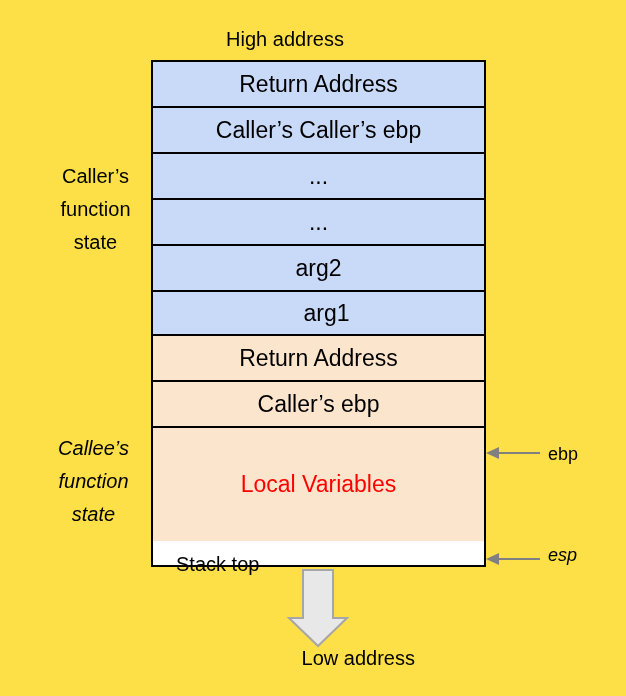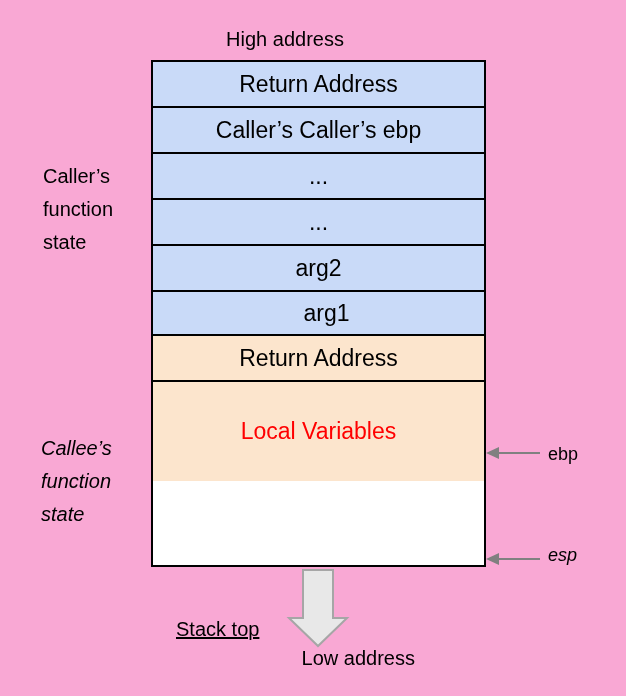--- a/index.html
+++ b/index.html
@@ -14,78 +14,79 @@
   html, body { margin: 0; padding: 0; }
   body {
     font-family: "Liberation Sans", "DejaVu Sans", sans-serif;
     background: #ffffff;
     color: #000000;
   }
   .canvas {
     position: relative;
     width: 626px;
     height: 696px;
-    background: #f9a8d4;
+    background: #fde047;
     overflow: hidden;
   }
   .label {
     position: absolute;
     font-size: 20px;
     line-height: 24px;
     color: #000000;
     white-space: pre-line;
   }
   .title-top {
     left: 170px; top: 27px; width: 230px;
     text-align: center;
   }
   .title-bottom {
     left: 215px; top: 646px; width: 200px;
     text-align: right;
   }
   .side-label {
     line-height: 33px;
+    text-align: center;
   }
   .side-caller { left: 43px; top: 160px; width: 105px; }
   .side-callee { left: 41px; top: 432px; width: 105px; font-style: italic; }
   .stack-box {
     position: absolute;
     left: 151px; top: 60px;
     width: 331px; height: 503px;
     border: 2px solid var(--border);
     background: #ffffff;
   }
   .row {
     height: 44px;
     border-bottom: 2px solid var(--border);
     display: flex;
     align-items: center;
     justify-content: center;
     font-size: 23px;
   }
   .row.short { height: 42px; padding-left: 16px; }
-  .row.tall { height: 99px; border-bottom: none; }
+  .row.tall { height: 113px; border-bottom: none; }
   .row.caller { background: var(--caller-fill); }
   .row.callee { background: var(--callee-fill); }
   .row.local-vars { color: var(--local-vars-text); }
   .pointer {
     position: absolute;
     width: 54px; height: 14px;
   }
   .pointer-ebp { left: 486px; top: 446px; }
   .pointer-esp { left: 486px; top: 552px; }
   .pointer line { stroke: var(--pointer-arrow); stroke-width: 2; }
   .pointer polygon { fill: var(--pointer-arrow); }
   .pointer-label {
     position: absolute;
     font-size: 18px;
   }
   .ebp-label { left: 548px; top: 444px; }
   .esp-label { left: 548px; top: 545px; font-style: italic; }
-  .stack-top-label { left: 176px; top: 617px; text-decoration: underline; }
+  .stack-top-label { left: 176px; top: 552px; }
   .block-arrow {
     position: absolute;
     left: 285px; top: 569px;
     width: 66px; height: 80px;
   }
   .block-arrow polygon {
     fill: var(--block-arrow-fill);
     stroke: var(--block-arrow-stroke);
     stroke-width: 2;
   }
@@ -105,20 +106,21 @@
 state</div>
 
   <div class="stack-box">
     <div class="row caller">Return Address</div>
     <div class="row caller">Caller’s Caller’s ebp</div>
     <div class="row caller">...</div>
     <div class="row caller">...</div>
     <div class="row caller">arg2</div>
     <div class="row caller short">arg1</div>
     <div class="row callee">Return Address</div>
+    <div class="row callee">Caller’s ebp</div>
     <div class="row callee tall local-vars">Local Variables</div>
   </div>
 
   <svg class="pointer pointer-ebp" viewBox="0 0 54 14">
     <line x1="10" y1="7" x2="54" y2="7"></line>
     <polygon points="0,7 13,1 13,13"></polygon>
   </svg>
   <div class="pointer-label ebp-label">ebp</div>
 
   <svg class="pointer pointer-esp" viewBox="0 0 54 14">

